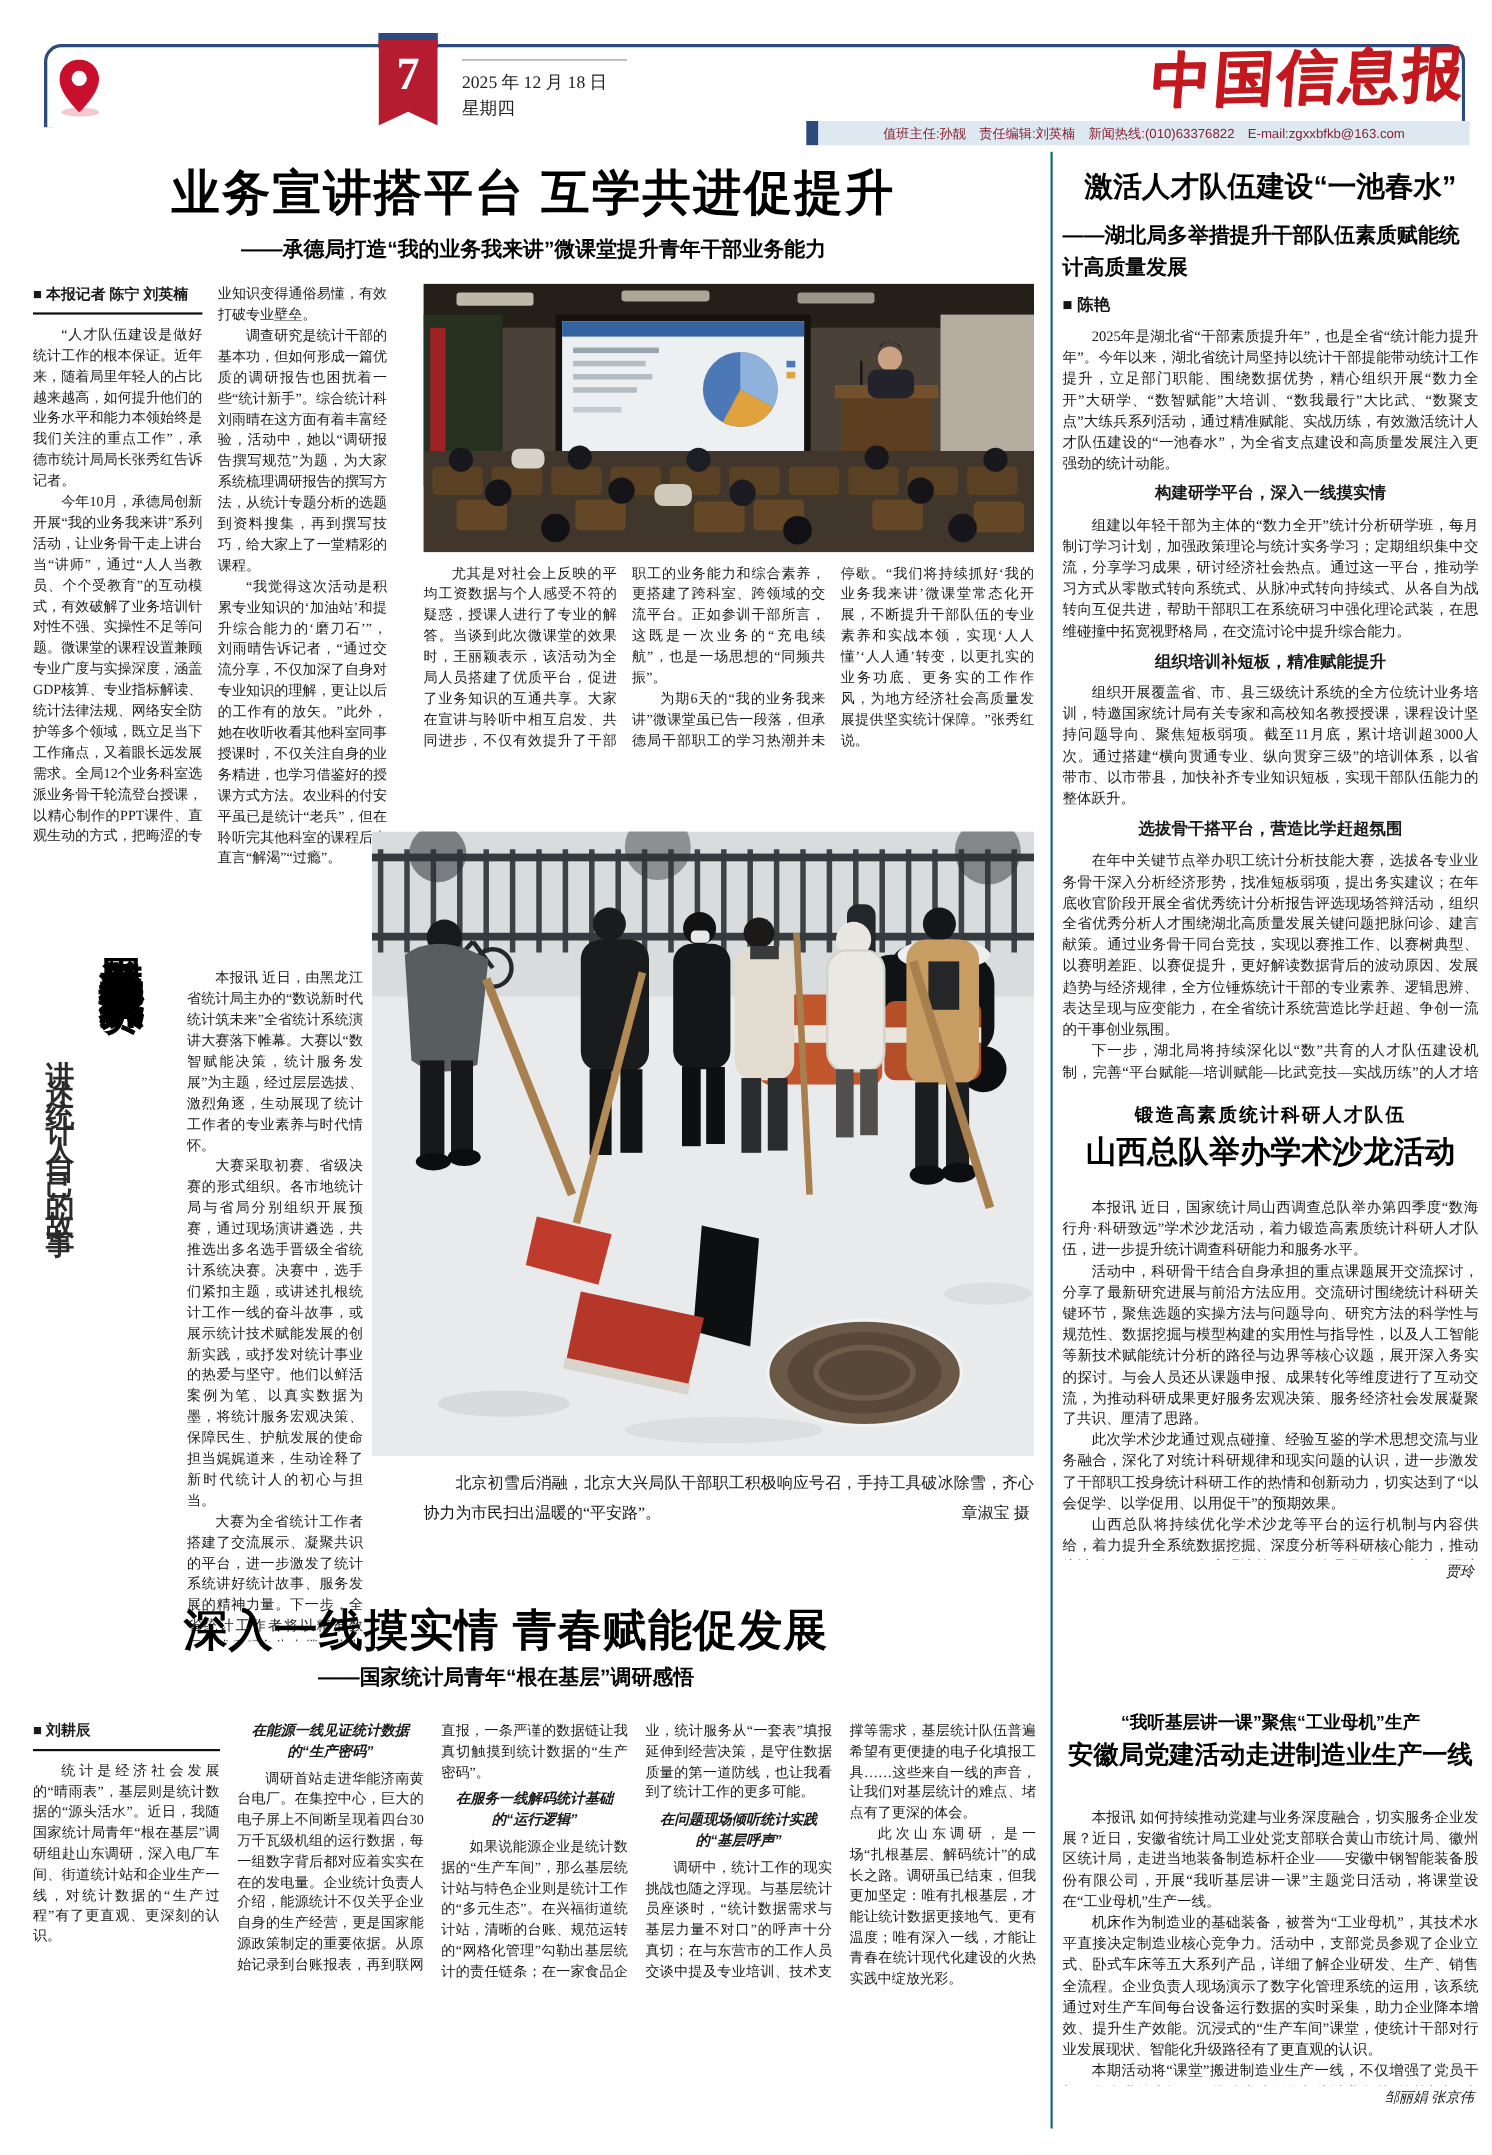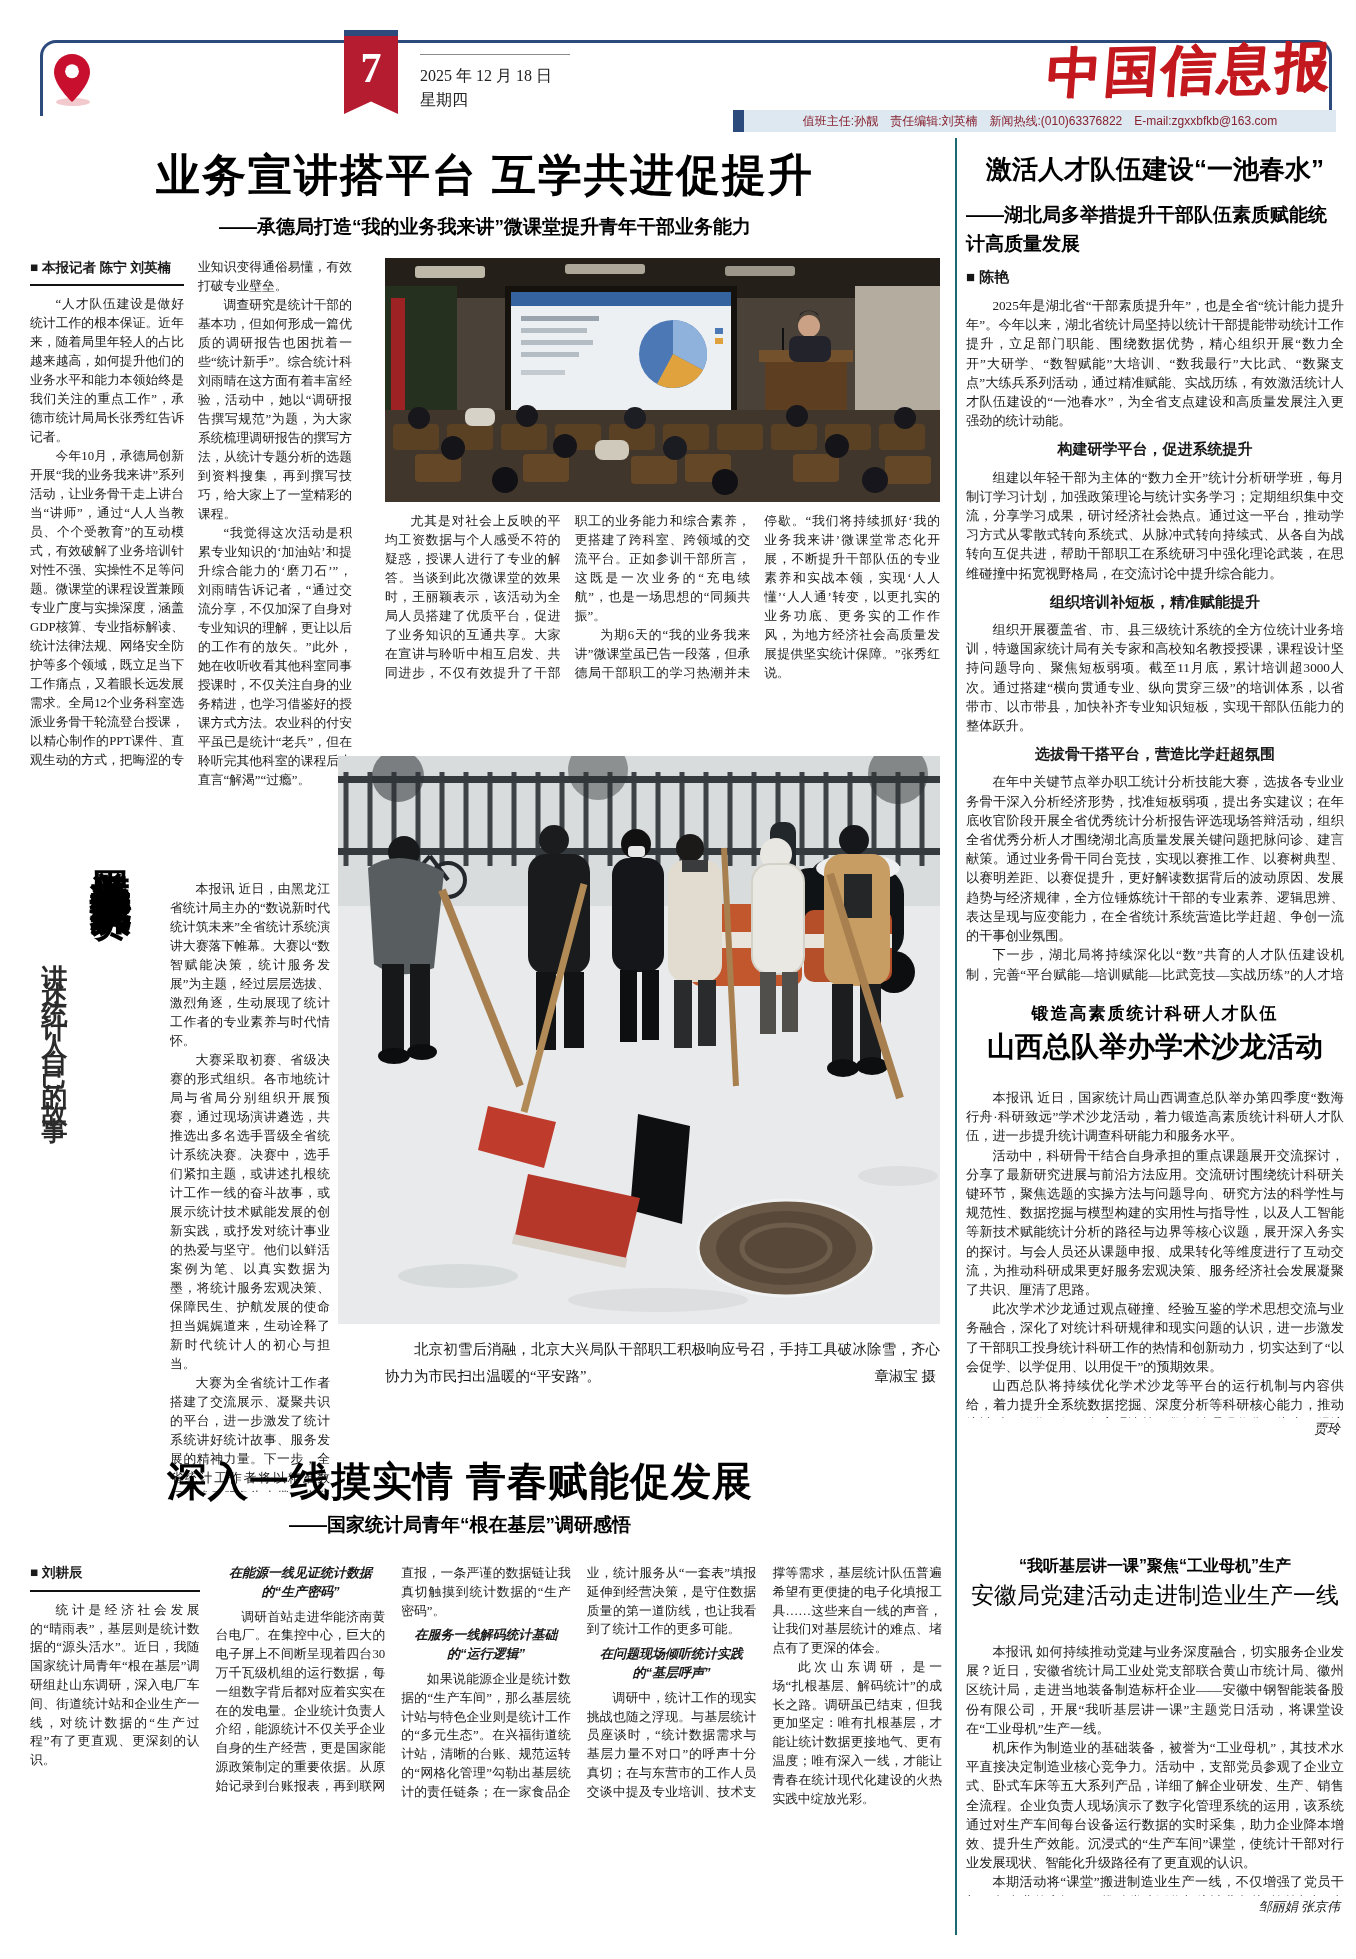--- a/index.html
+++ b/index.html
@@ -94,21 +94,21 @@
   .sx-kicker { left:966px; top:1002px; width:378px; text-align:center; font-size:17px;
                font-weight:700; letter-spacing:2px; color:#000; }
   .sx-head { left:966px; top:1028px; width:378px; text-align:center; font-size:28px;
              font-weight:900; color:#000; }
   .sx-body { left:966px; top:1088px; width:378px; height:330px; overflow:hidden;
              font-size:13.2px; line-height:19.2px; }
   .sx-author { left:966px; top:1420px; width:378px; }
   .ah-kicker { left:966px; top:1556px; width:378px; text-align:center; font-size:16px;
                font-weight:700; color:#000; }
   .ah-head { left:966px; top:1580px; width:378px; text-align:center; font-size:23px;
-             font-weight:400; color:#000; }
+             font-weight:700; color:#000; }
   .ah-body { left:966px; top:1642px; width:378px; height:254px; overflow:hidden;
              font-size:13.2px; line-height:19.2px; }
   .ah-authors { left:966px; top:1898px; width:378px; }
 </style>
 </head>
 <body>
 
 <div class="page">
 
   <div class="abs hdr-frame"></div>
@@ -360,21 +360,21 @@
     <p class="subhead">在问题现场倾听统计实践的“基层呼声”</p>
     <p>调研中，统计工作的现实挑战也随之浮现。与基层统计员座谈时，“统计数据需求与基层力量不对口”的呼声十分真切；在与东营市的工作人员交谈中提及专业培训、技术支撑等需求，基层统计队伍普遍希望有更便捷的电子化填报工具……这些来自一线的声音，让我们对基层统计的难点、堵点有了更深的体会。</p>
     <p>此次山东调研，是一场“扎根基层、解码统计”的成长之路。调研虽已结束，但我更加坚定：唯有扎根基层，才能让统计数据更接地气、更有温度；唯有深入一线，才能让青春在统计现代化建设的火热实践中绽放光彩。</p>
   </div>
 
   <div class="abs h-head sans">激活人才队伍建设“一池春水”</div>
   <div class="abs h-sub sans">——湖北局多举措提升干部队伍素质赋能统计高质量发展</div>
   <div class="abs h-byline sans">■ 陈艳</div>
   <div class="abs h-body bodytext">
     <p>2025年是湖北省“干部素质提升年”，也是全省“统计能力提升年”。今年以来，湖北省统计局坚持以统计干部提能带动统计工作提升，立足部门职能、围绕数据优势，精心组织开展“数力全开”大研学、“数智赋能”大培训、“数我最行”大比武、“数聚支点”大练兵系列活动，通过精准赋能、实战历练，有效激活统计人才队伍建设的“一池春水”，为全省支点建设和高质量发展注入更强劲的统计动能。</p>
-    <p class="subhead">构建研学平台，促进系统提升</p>
+    <p class="subhead">构建研学平台，深入一线摸实情</p>
     <p>组建以年轻干部为主体的“数力全开”统计分析研学班，每月制订学习计划，加强政策理论与统计实务学习；定期组织集中交流，分享学习成果，研讨经济社会热点。通过这一平台，推动学习方式从零散式转向系统式、从脉冲式转向持续式、从各自为战转向互促共进，帮助干部职工在系统研习中强化理论武装，在思维碰撞中拓宽视野格局，在交流讨论中提升综合能力。</p>
     <p class="subhead">组织培训补短板，精准赋能提升</p>
     <p>组织开展覆盖省、市、县三级统计系统的全方位统计业务培训，特邀国家统计局有关专家和高校知名教授授课，课程设计坚持问题导向、聚焦短板弱项。截至11月底，累计培训超3000人次。通过搭建“横向贯通专业、纵向贯穿三级”的培训体系，以省带市、以市带县，加快补齐专业知识短板，实现干部队伍能力的整体跃升。</p>
     <p class="subhead">选拔骨干搭平台，营造比学赶超氛围</p>
     <p>在年中关键节点举办职工统计分析技能大赛，选拔各专业业务骨干深入分析经济形势，找准短板弱项，提出务实建议；在年底收官阶段开展全省优秀统计分析报告评选现场答辩活动，组织全省优秀分析人才围绕湖北高质量发展关键问题把脉问诊、建言献策。通过业务骨干同台竞技，实现以赛推工作、以赛树典型、以赛明差距、以赛促提升，更好解读数据背后的波动原因、发展趋势与经济规律，全方位锤炼统计干部的专业素养、逻辑思辨、表达呈现与应变能力，在全省统计系统营造比学赶超、争创一流的干事创业氛围。</p>
     <p>下一步，湖北局将持续深化以“数”共育的人才队伍建设机制，完善“平台赋能—培训赋能—比武竞技—实战历练”的人才培养链条，以统计队伍之能，提升服务发展之效，为奋力谱写中国式现代化湖北篇章贡献更大统计力量。</p>
   </div>
 
   <div class="abs sx-kicker sans">锻造高素质统计科研人才队伍</div>
   <div class="abs sx-head sans">山西总队举办学术沙龙活动</div>

